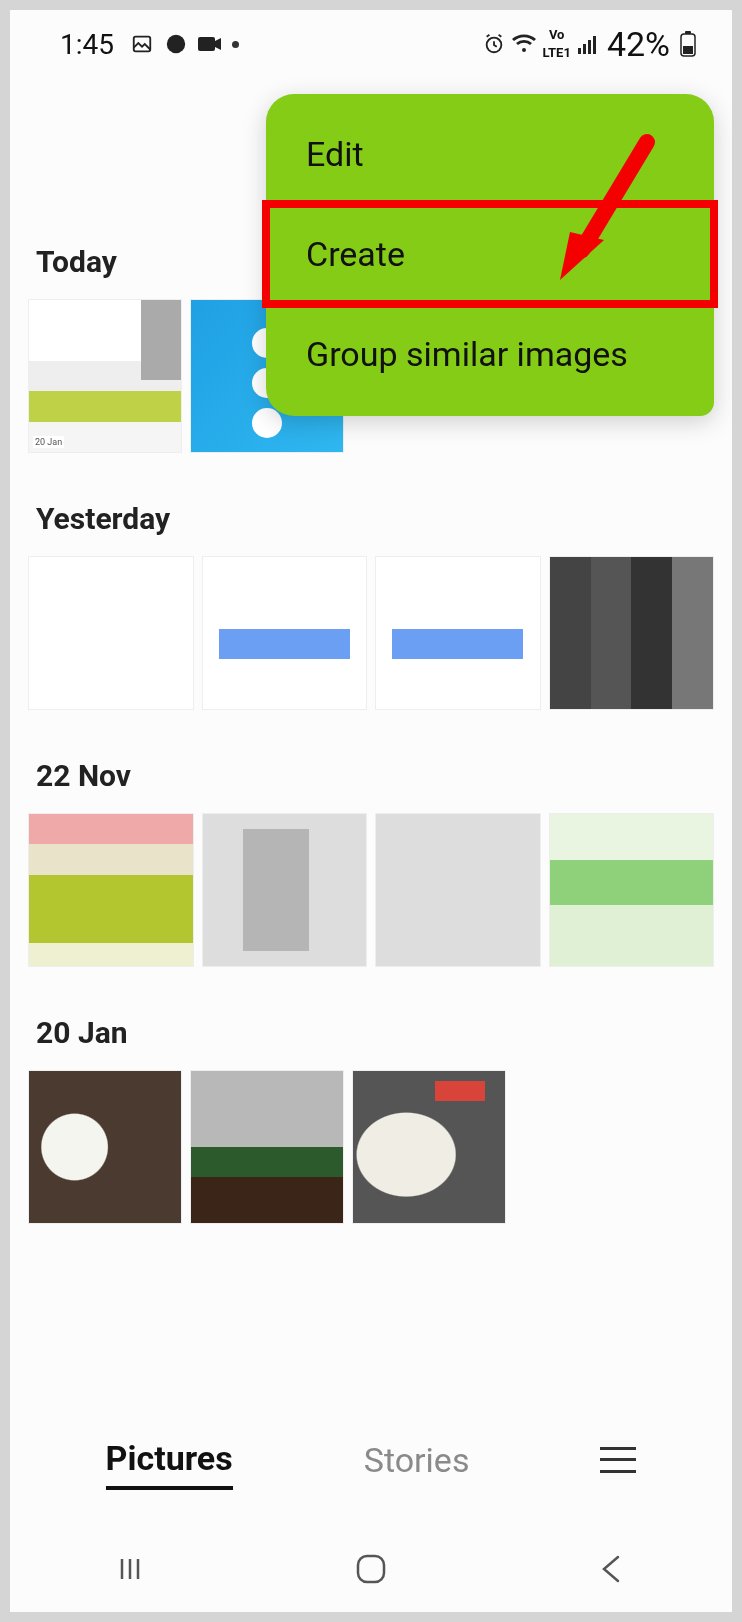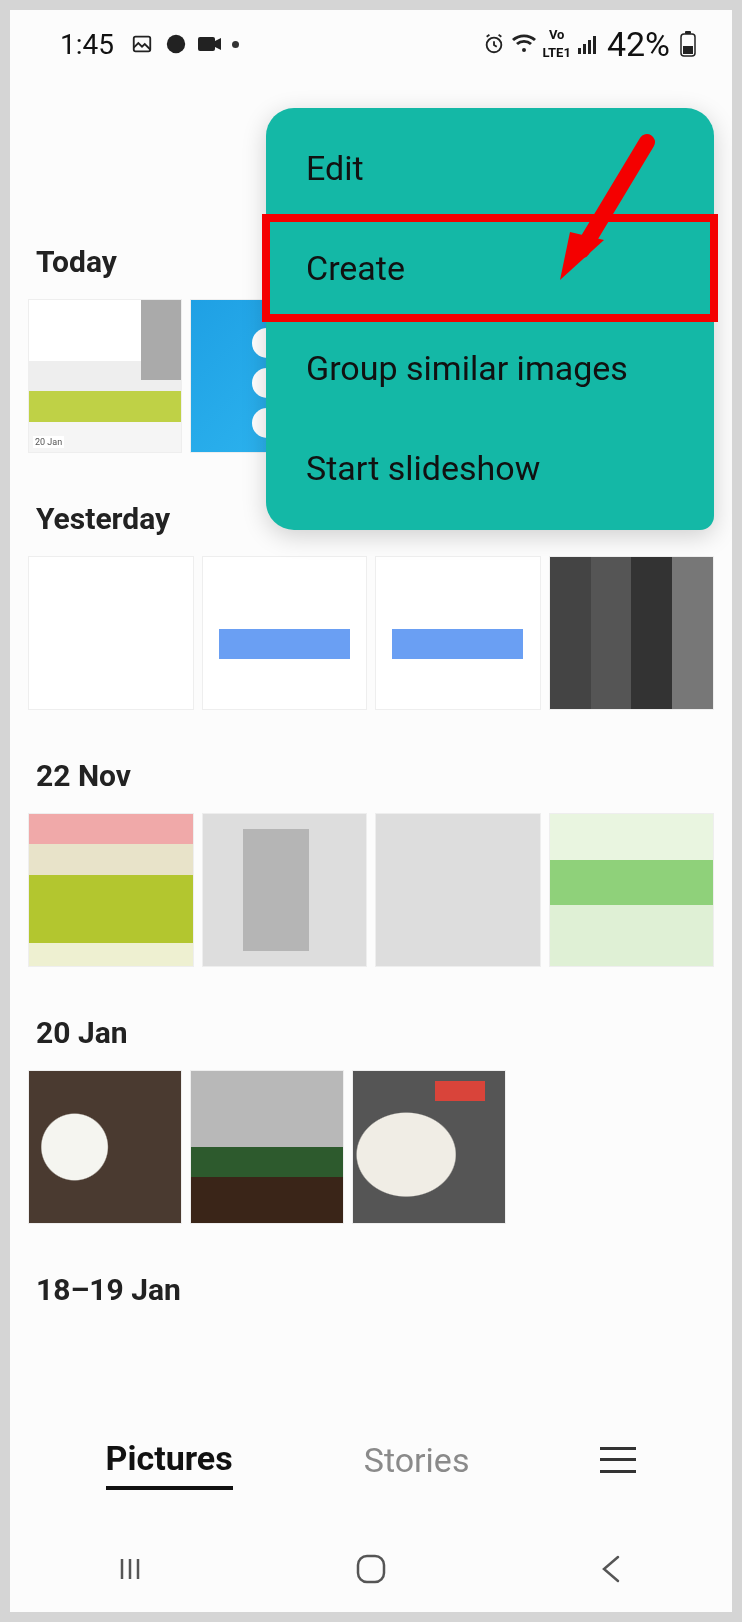--- a/index.html
+++ b/index.html
@@ -41,21 +41,21 @@
 .j4 { background:linear-gradient(#e9f5e0 0 30%, #8fd17a 30% 60%, #dff0d5 60% 100%); }
 
 
 .photo { background:#3a3a3a; }
 .p1 { background:radial-gradient(circle at 30% 50%, #f5f5f0 0 25%, #4a3a30 26% 100%); }
 .p2 { background:linear-gradient(#b8b8b8 0 50%, #2d5a2d 50% 70%, #3a2518 70% 100%); }
 .p3 { background:radial-gradient(ellipse at 35% 55%, #f0ede5 0 35%, #555 36% 100%); }
 .p3::after { content:""; position:absolute; top:10px; right:20px; width:50px; height:20px; background:#d9443a; }
 
 
-.menu { position:absolute; top:98px; right:18px; width:448px; background:#14b8a6; border-radius:28px 28px 14px 28px; box-shadow:0 6px 24px rgba(0,0,0,.18); z-index:10; padding:10px 0 12px 0; overflow:visible; }
+.menu { position:absolute; top:84px; right:18px; width:448px; background:#84cc16; border-radius:28px 28px 14px 28px; box-shadow:0 6px 24px rgba(0,0,0,.18); z-index:10; padding:10px 0 12px 0; overflow:visible; }
 .menu-item { padding:30px 40px; font-size:34px; color:#111; cursor:pointer; }
 .menu-item.highlight { outline:8px solid #f40000; outline-offset:-4px; }
 
 
 .arrow-anno { position:absolute; top:120px; right:60px; z-index:20; }
 
 
 .tabs { position:absolute; bottom:98px; left:0; right:0; display:flex; align-items:center; justify-content:space-around; padding:0 30px 24px 30px; background:#fcfcfc;margin-top:36px; }
 .tab { font-size:34px; color:#8a8a8a; padding:8px 0; }
 .tab.active { color:#111; font-weight:700; border-bottom:4px solid #111; }
@@ -159,29 +159,27 @@
       <div class="thumb thumb-wide j4"></div>
     </div>
 
     <div class="section-header">20 Jan</div>
     <div class="grid">
       <div class="thumb photo p1"></div>
       <div class="thumb photo p2"></div>
       <div class="thumb photo p3"></div>
     </div>
 
-    <div class="section-header">18–19 Jan</div>
 
   </div>
 
   <div class="menu">
     <div class="menu-item">Edit</div>
     <div class="menu-item highlight">Create</div>
     <div class="menu-item">Group similar images</div>
-    <div class="menu-item">Start slideshow</div>
   </div>
 
   <div class="arrow-anno">
     <svg width="120" height="170" viewBox="0 0 120 170">
       <line x1="95" y1="12" x2="30" y2="120" stroke="#f40000" stroke-width="16" stroke-linecap="round"></line>
       <polygon points="8,150 52,110 18,102" fill="#f40000"></polygon>
     </svg>
   </div>
 
   <div class="tabs">

